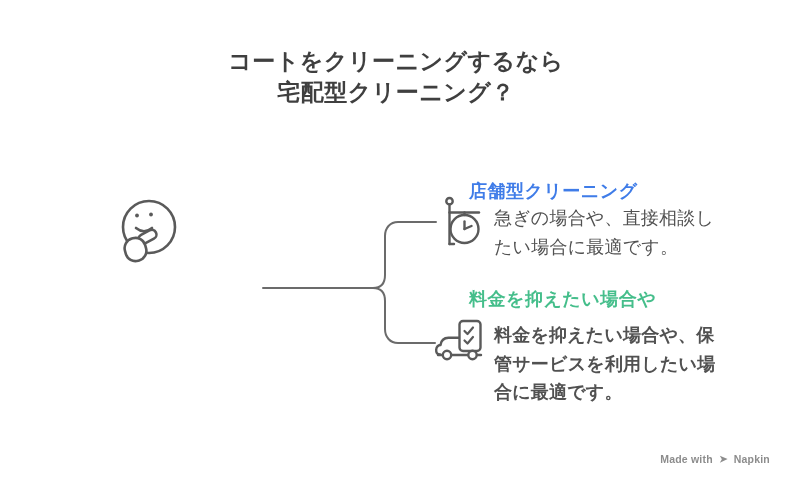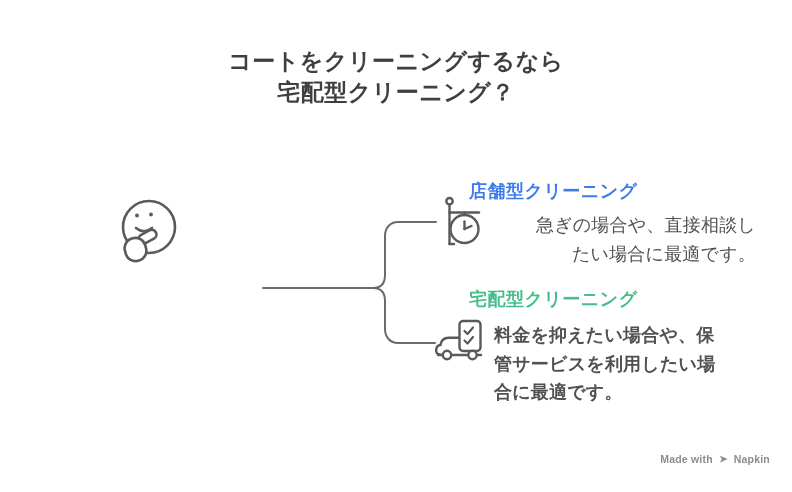--- a/index.html
+++ b/index.html
@@ -26,21 +26,21 @@
   }
   .opt-heading.store{top:179px;}
   .opt-heading.delivery{top:287px;}
   .opt-body{
     position:absolute;left:494px;width:262px;
     font-size:18px;line-height:28.5px;
     color:#515151;margin:0;
     letter-spacing:0.2px;
     white-space:pre-line;
   }
-  .opt-body.store{top:211px;text-align:right;}
+  .opt-body.store{top:204px;}
   .opt-body.delivery{top:321px;font-weight:bold;}
   .credit{
     position:absolute;right:22px;top:453px;
     display:flex;align-items:center;gap:5px;
     font-size:10.5px;font-weight:700;color:#8c8c8c;
     letter-spacing:0.2px;
     text-decoration:none;cursor:pointer;
   }
   svg{display:block;}
 </style>
@@ -97,21 +97,21 @@
     </g>
     <rect x="25.5" y="9" width="21" height="30" rx="3.5" fill="#ffffff" stroke="#5a5a5a" stroke-width="2.4"></rect>
     <g fill="none" stroke="#5a5a5a" stroke-width="2.2" stroke-linecap="round" stroke-linejoin="round">
       <path d="M 30.5 19 l 3 3 l 5.5 -6.5"></path>
       <path d="M 30.5 28.5 l 3 3 l 5.5 -6.5"></path>
     </g>
     <circle cx="13" cy="43" r="4.2" fill="#ffffff" stroke="#5a5a5a" stroke-width="2.4"></circle>
     <circle cx="38.5" cy="43" r="4.2" fill="#ffffff" stroke="#5a5a5a" stroke-width="2.4"></circle>
   </svg>
 
-  <h2 class="opt-heading delivery" style="color: rgb(69, 190, 139);">宅配型クリーニング</h2>
+  <h2 class="opt-heading delivery" style="color: rgb(69, 190, 139);">料金を抑えたい場合や</h2>
   <p class="opt-body delivery">料金を抑えたい場合や、保
 管サービスを利用したい場
 合に最適です。</p>
 
   <div class="credit">
     <span>Made with</span>
     <svg width="11" height="11" viewBox="0 0 12 12">
       <path d="M2 2 L10.5 5.5 L2 9.5 L4.2 5.7 Z" fill="#8c8c8c"></path>
     </svg>
     <span>Napkin</span>

